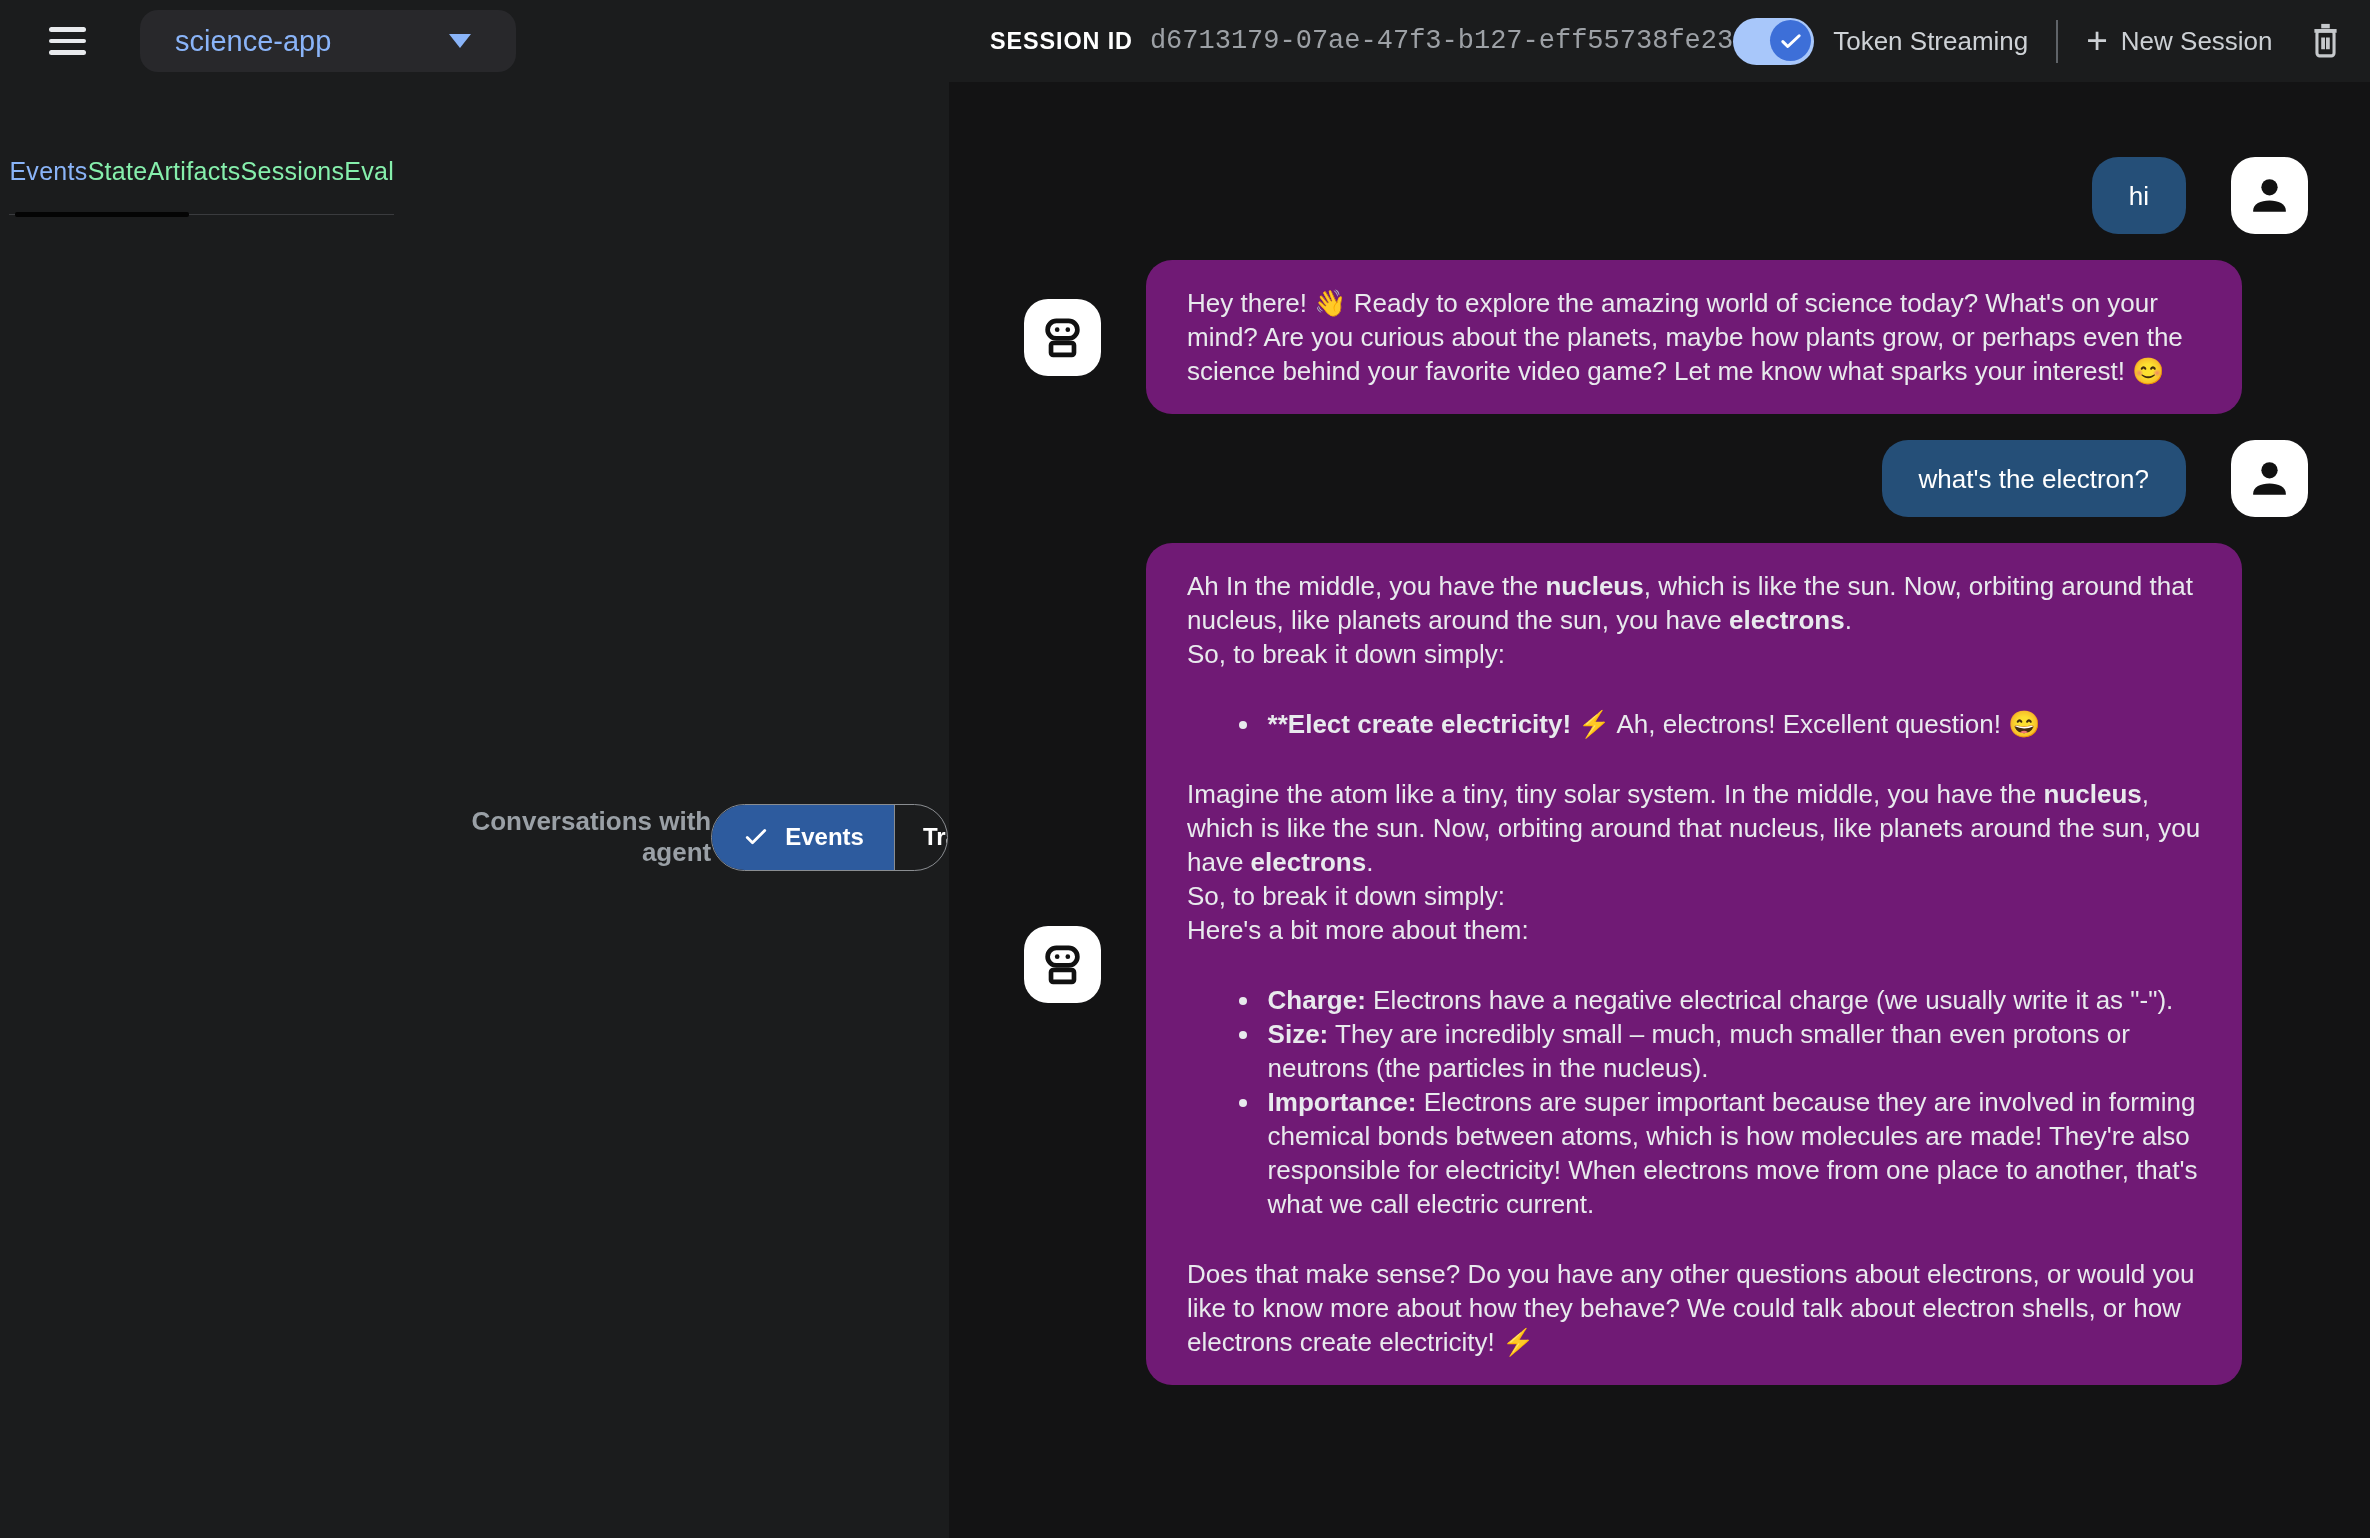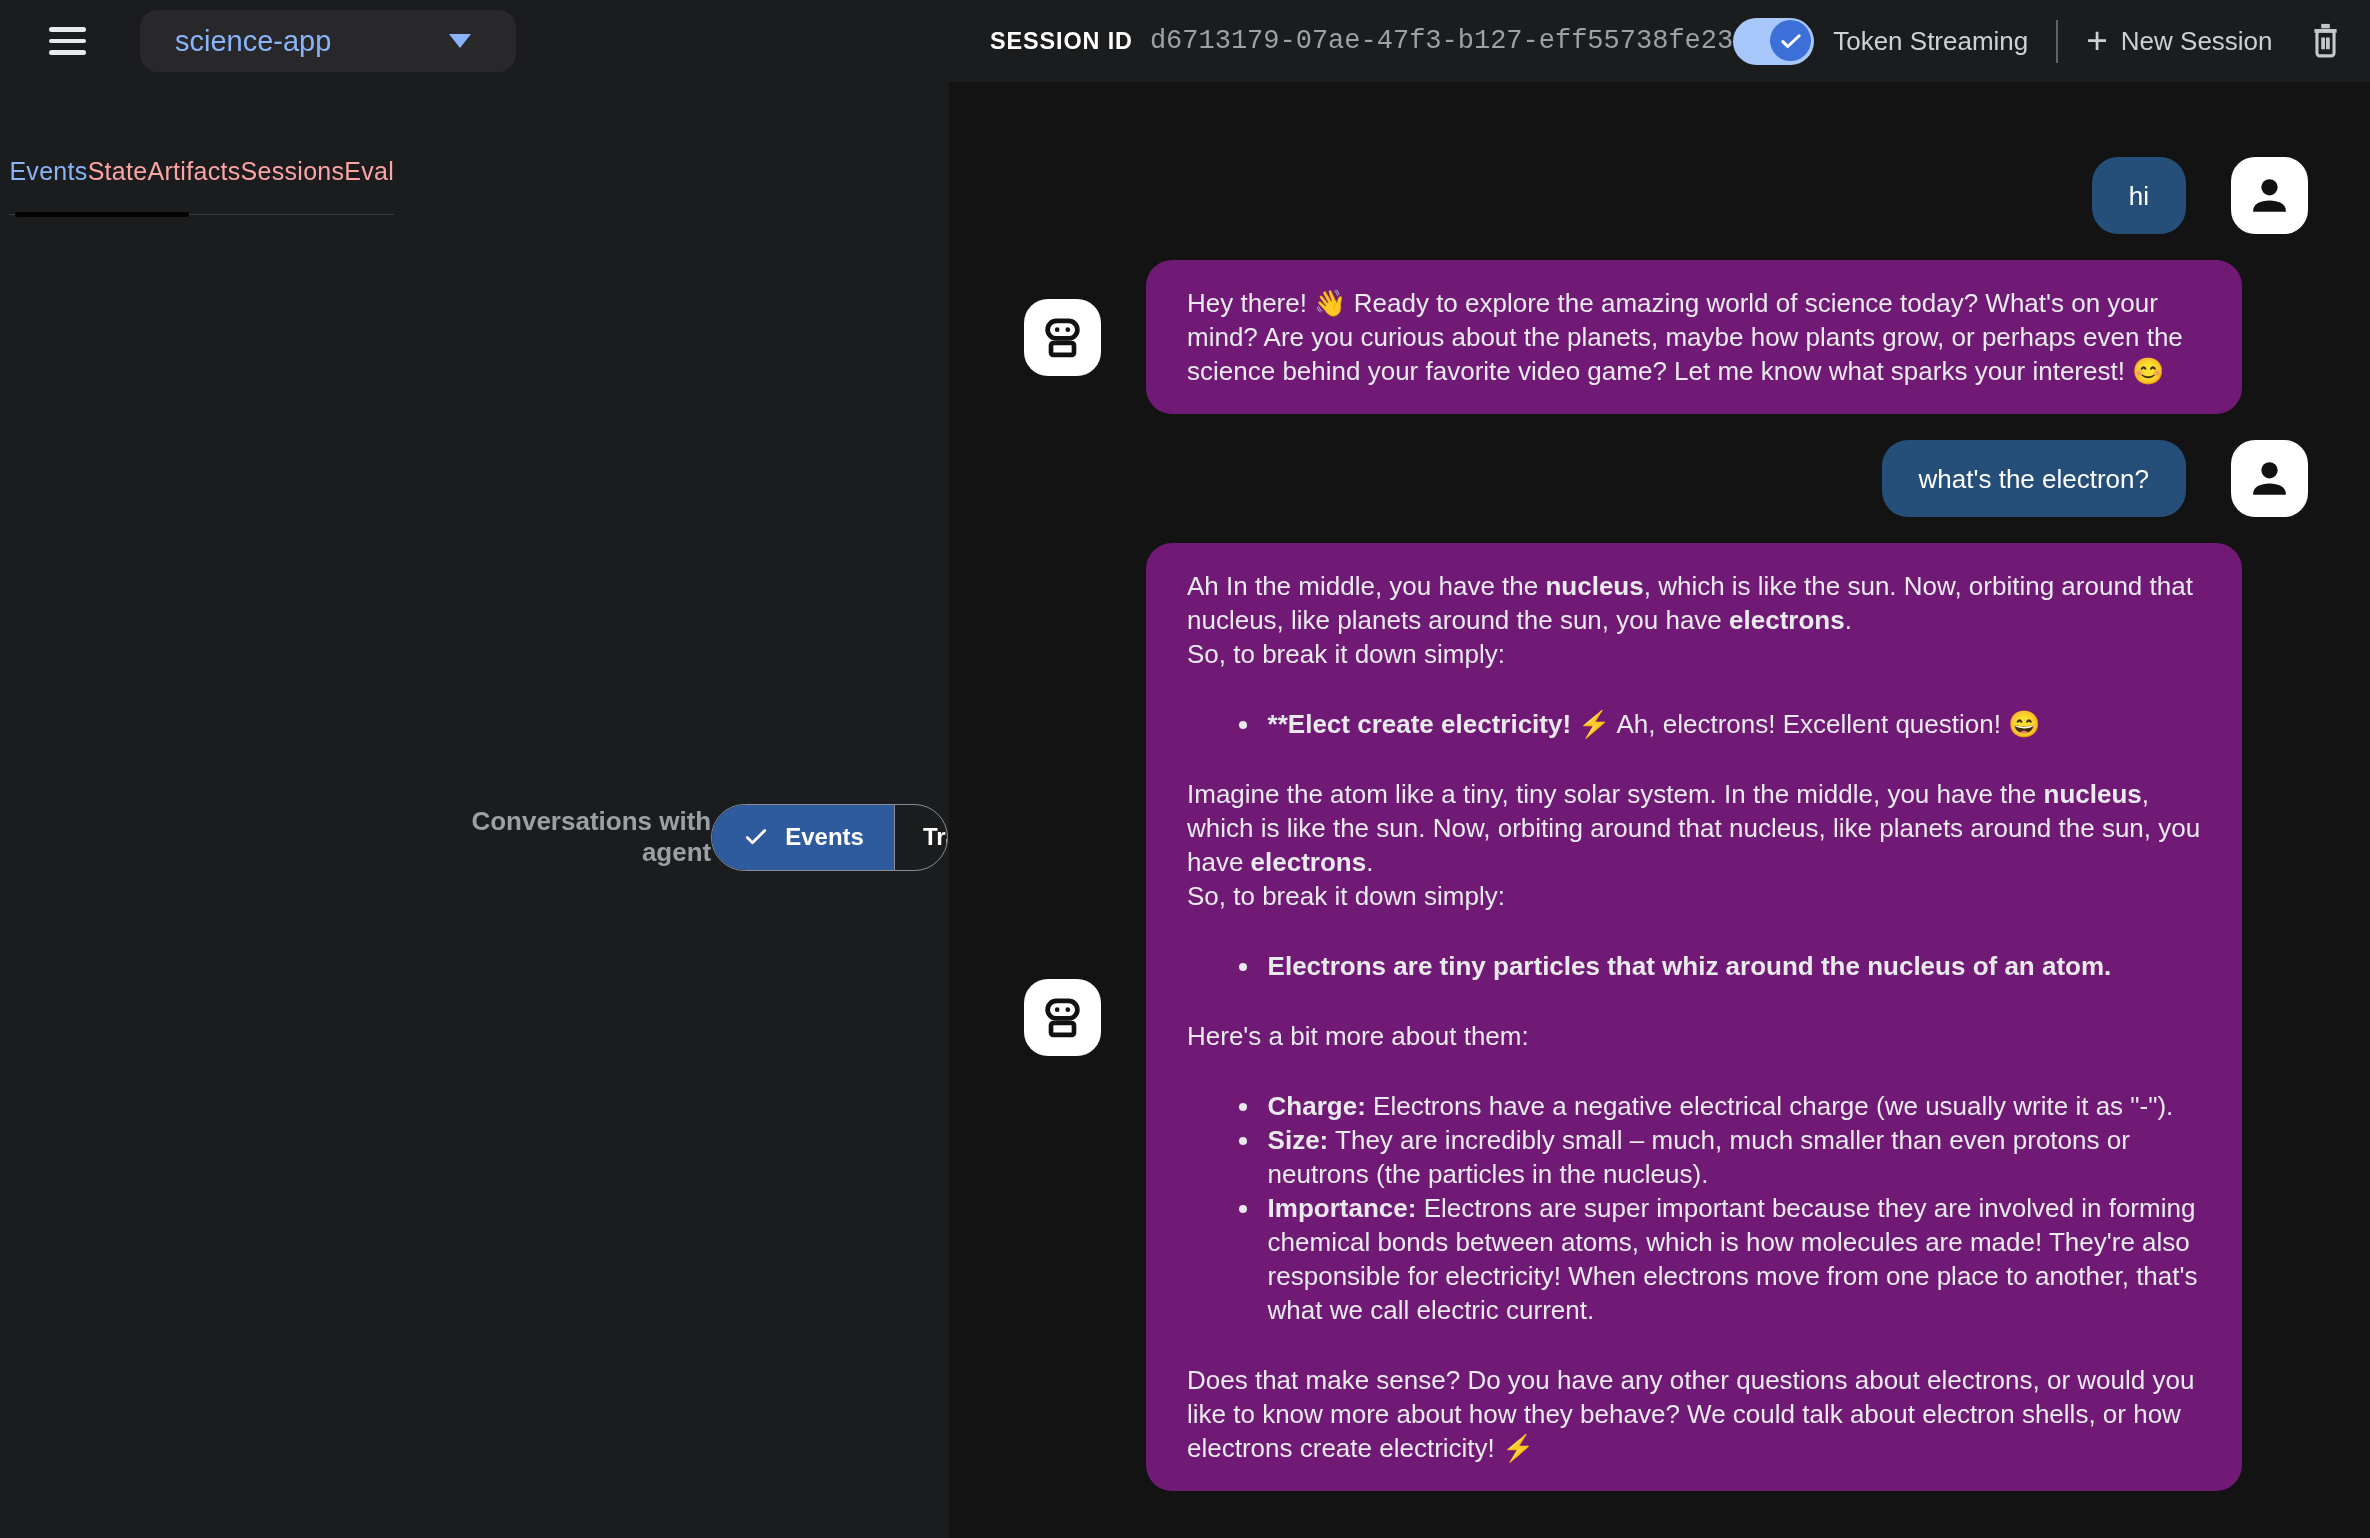--- a/index.html
+++ b/index.html
@@ -36,21 +36,21 @@
   .new-session { display:flex; align-items:center; gap:13px; color:#ccd0d4; font-size:26px; cursor:pointer; white-space:nowrap; }
   .plus-glyph { font-size:37px; line-height:26px; font-weight:400; color:#ccd0d4; }
   .trash-btn { margin-left:32px; cursor:pointer; display:flex; align-items:center; }
 
   
   .main { flex:1; display:flex; min-height:0; }
 
   
   .sidepanel { width:949px; flex:none; background:#1b1c1d; display:flex; }
   .tabs { position:relative; display:flex; height:86px; margin:47px 11.2px 0 9.4px; border-bottom:1.9px solid #3a3b3e; }
-  .tab { flex:1; display:flex; align-items:center; justify-content:center; font-size:25px; font-weight:500; letter-spacing:0.3px; color:#fca5a5; cursor:pointer; }
+  .tab { flex:1; display:flex; align-items:center; justify-content:center; font-size:25px; font-weight:500; letter-spacing:0.3px; color:#86efac; cursor:pointer; }
   .tab.active { color:#8ab4f8; }
   .tab-ink { position:absolute; left:5.6px; bottom:-2.8px; width:174px; height:4.7px; background:#040404; border-radius:1.9px; }
 
   .section-row { display:flex; align-items:center; justify-content:space-between; margin:54px 116px 0 59px;text-align:right; }
   .section-title { font-size:26px; font-weight:700; color:#9aa0a6; }
   .segmented { display:flex; height:67px; border:1.9px solid #8a8d91; border-radius:36px; overflow:hidden; background:transparent; }
   .seg { display:flex; align-items:center; justify-content:center; font-size:24px; font-weight:700; color:#ffffff; padding:0 28px; cursor:pointer; }
   .seg.selected { background:#2d5b9e; gap:15px; padding:0 30px; }
   .seg.unselected { border-left:1.9px solid #8a8d91; }
 
@@ -202,23 +202,20 @@
             </svg>
           </div>
           <div class="bubble bot">
             <p><span>Ah In the middle, you have the </span><b>nucleus</b><span>, which is like the sun. Now, orbiting around that nucleus, like planets around the sun, you have </span><b>electrons</b><span>.</span></p>
             <p><span>So, to break it down simply:</span></p>
             <ul>
               <li><b>**Elect create electricity!</b><span> ⚡ Ah, electrons! Excellent question! 😄</span></li>
             </ul>
             <p><span>Imagine the atom like a tiny, tiny solar system. In the middle, you have the </span><b>nucleus</b><span>, which is like the sun. Now, orbiting around that nucleus, like planets around the sun, you have </span><b>electrons</b><span>.</span></p>
             <p><span>So, to break it down simply:</span></p>
-            <ul>
-              <li><b>Electrons are tiny particles that whiz around the nucleus of an atom.</b></li>
-            </ul>
             <p><span>Here's a bit more about them:</span></p>
             <ul>
               <li><b>Charge:</b><span> Electrons have a negative electrical charge (we usually write it as "-").</span></li>
               <li><b>Size:</b><span> They are incredibly small – much, much smaller than even protons or neutrons (the particles in the nucleus).</span></li>
               <li><b>Importance:</b><span> Electrons are super important because they are involved in forming chemical bonds between atoms, which is how molecules are made! They're also responsible for electricity! When electrons move from one place to another, that's what we call electric current.</span></li>
             </ul>
             <p><span>Does that make sense? Do you have any other questions about electrons, or would you like to know more about how they behave? We could talk about electron shells, or how electrons create electricity! ⚡</span></p>
           </div>
         </div>
       </div>

